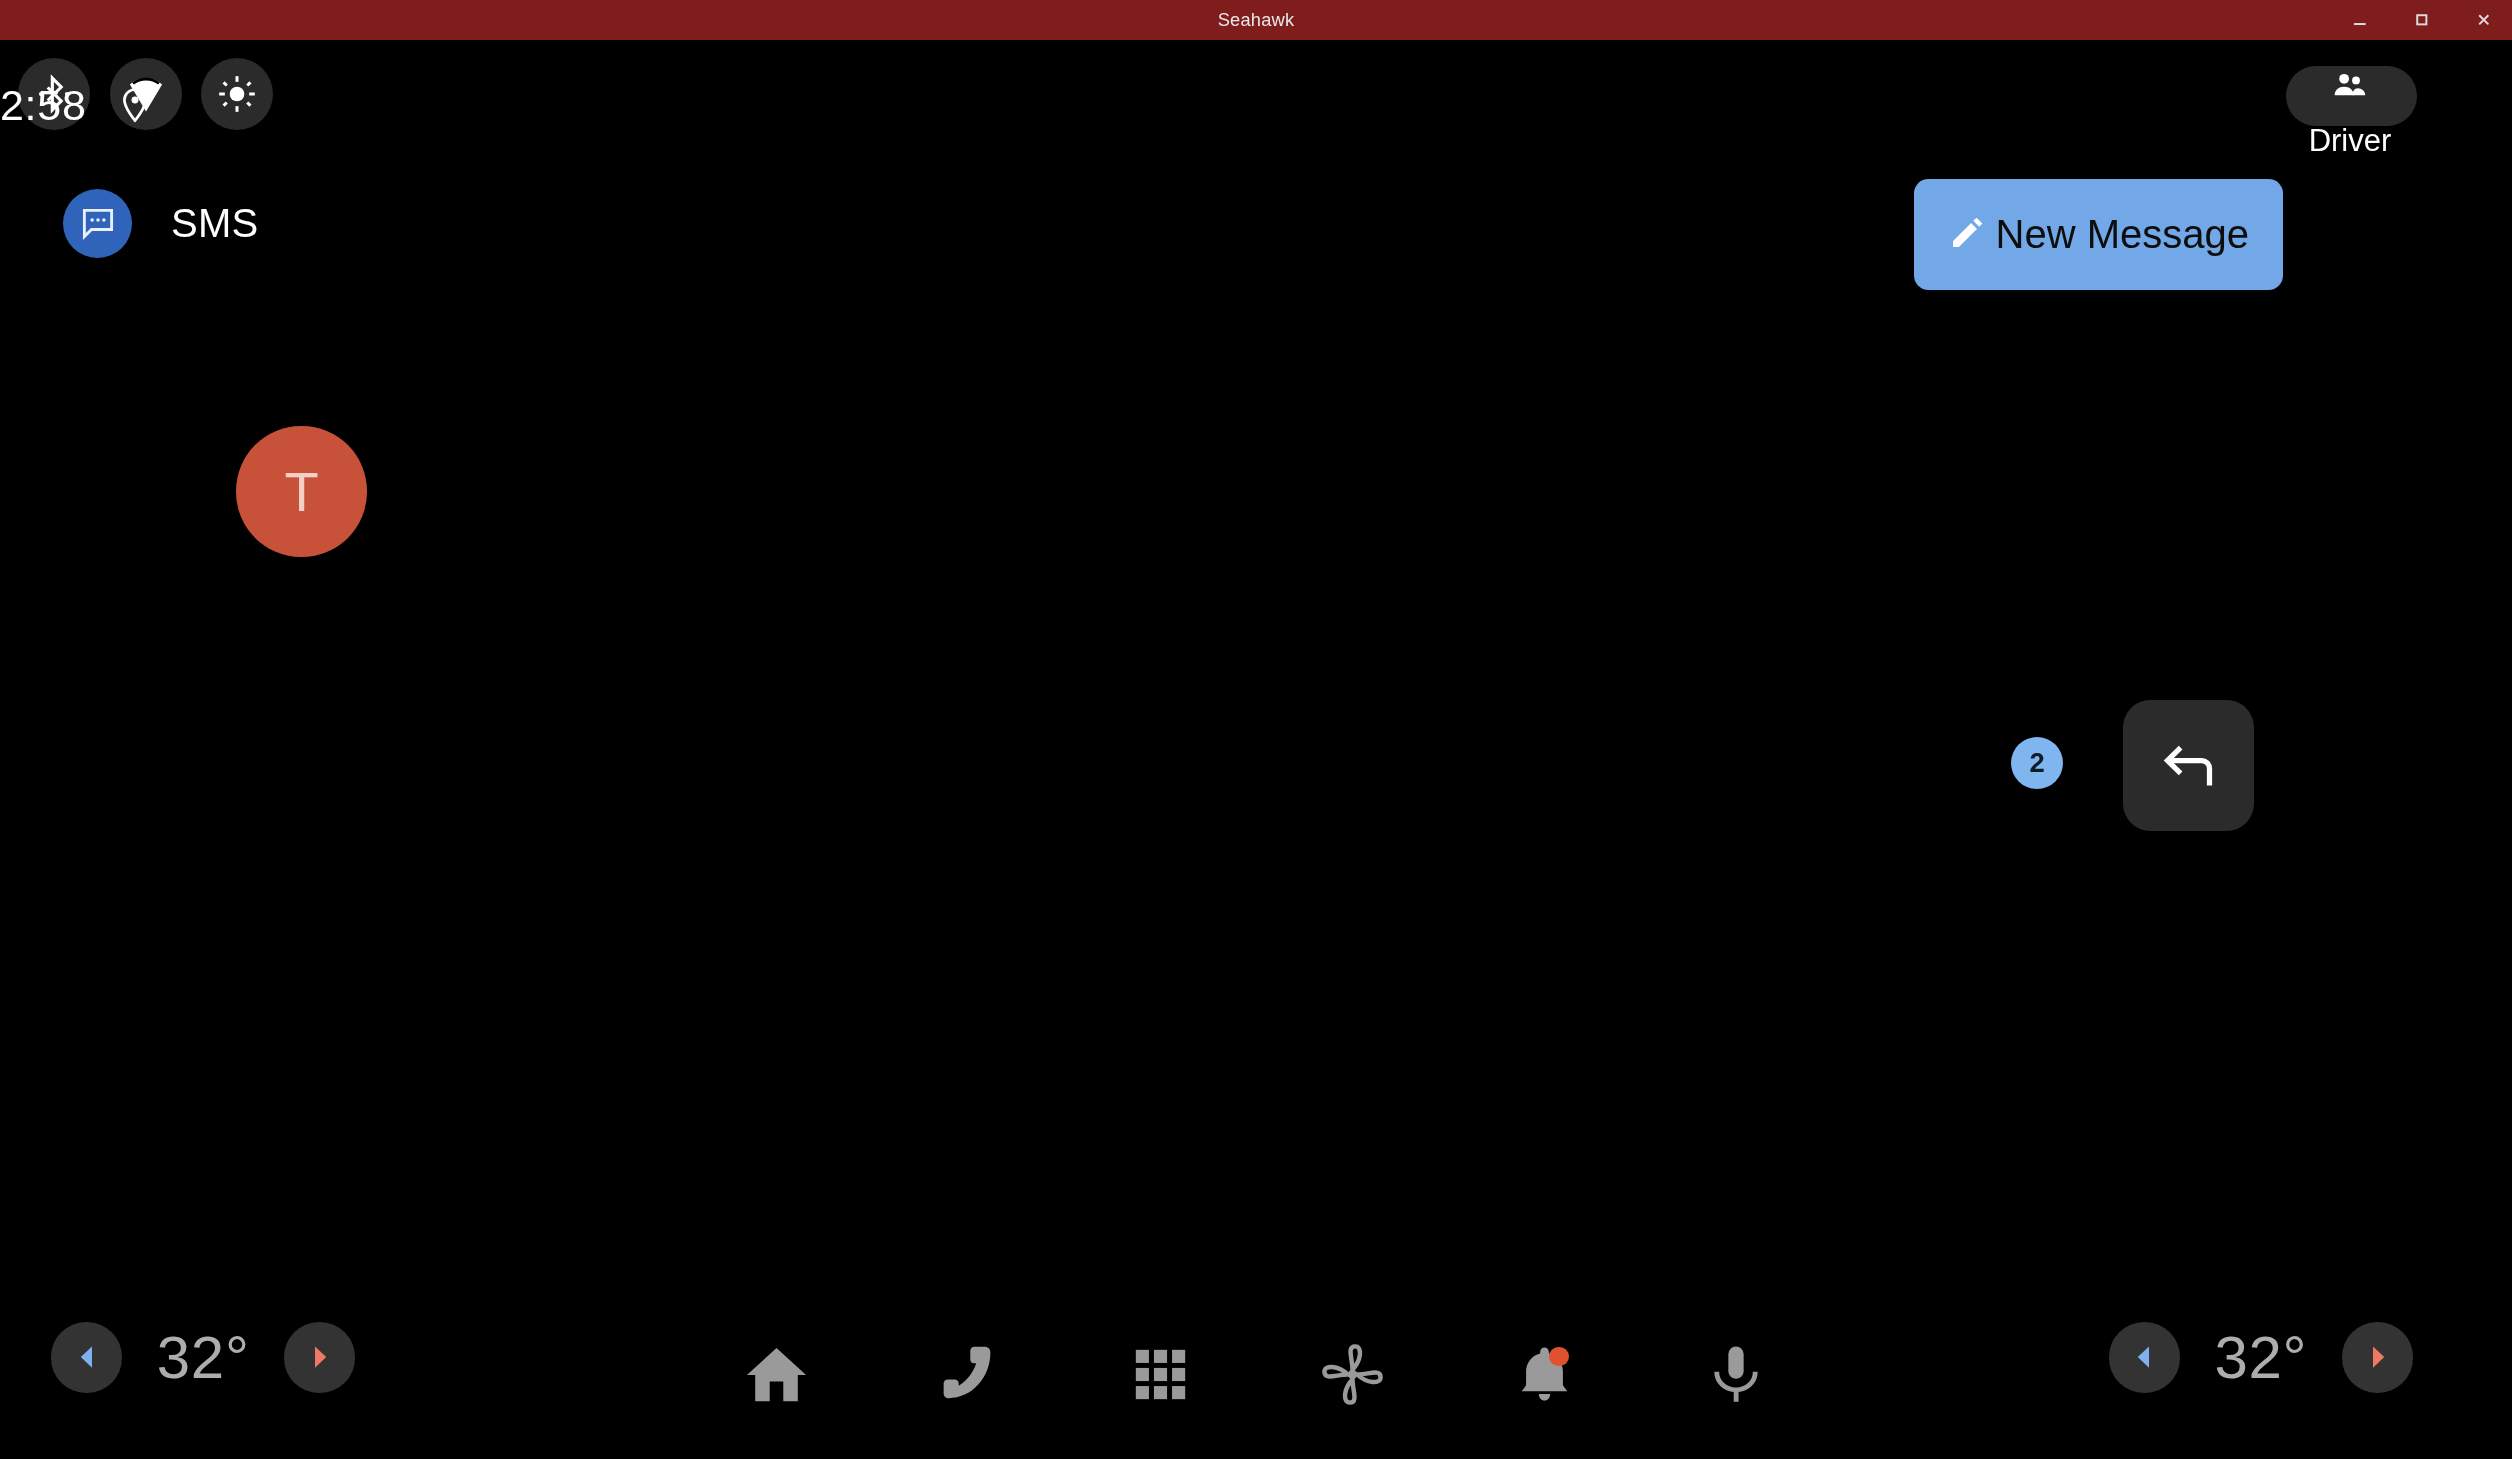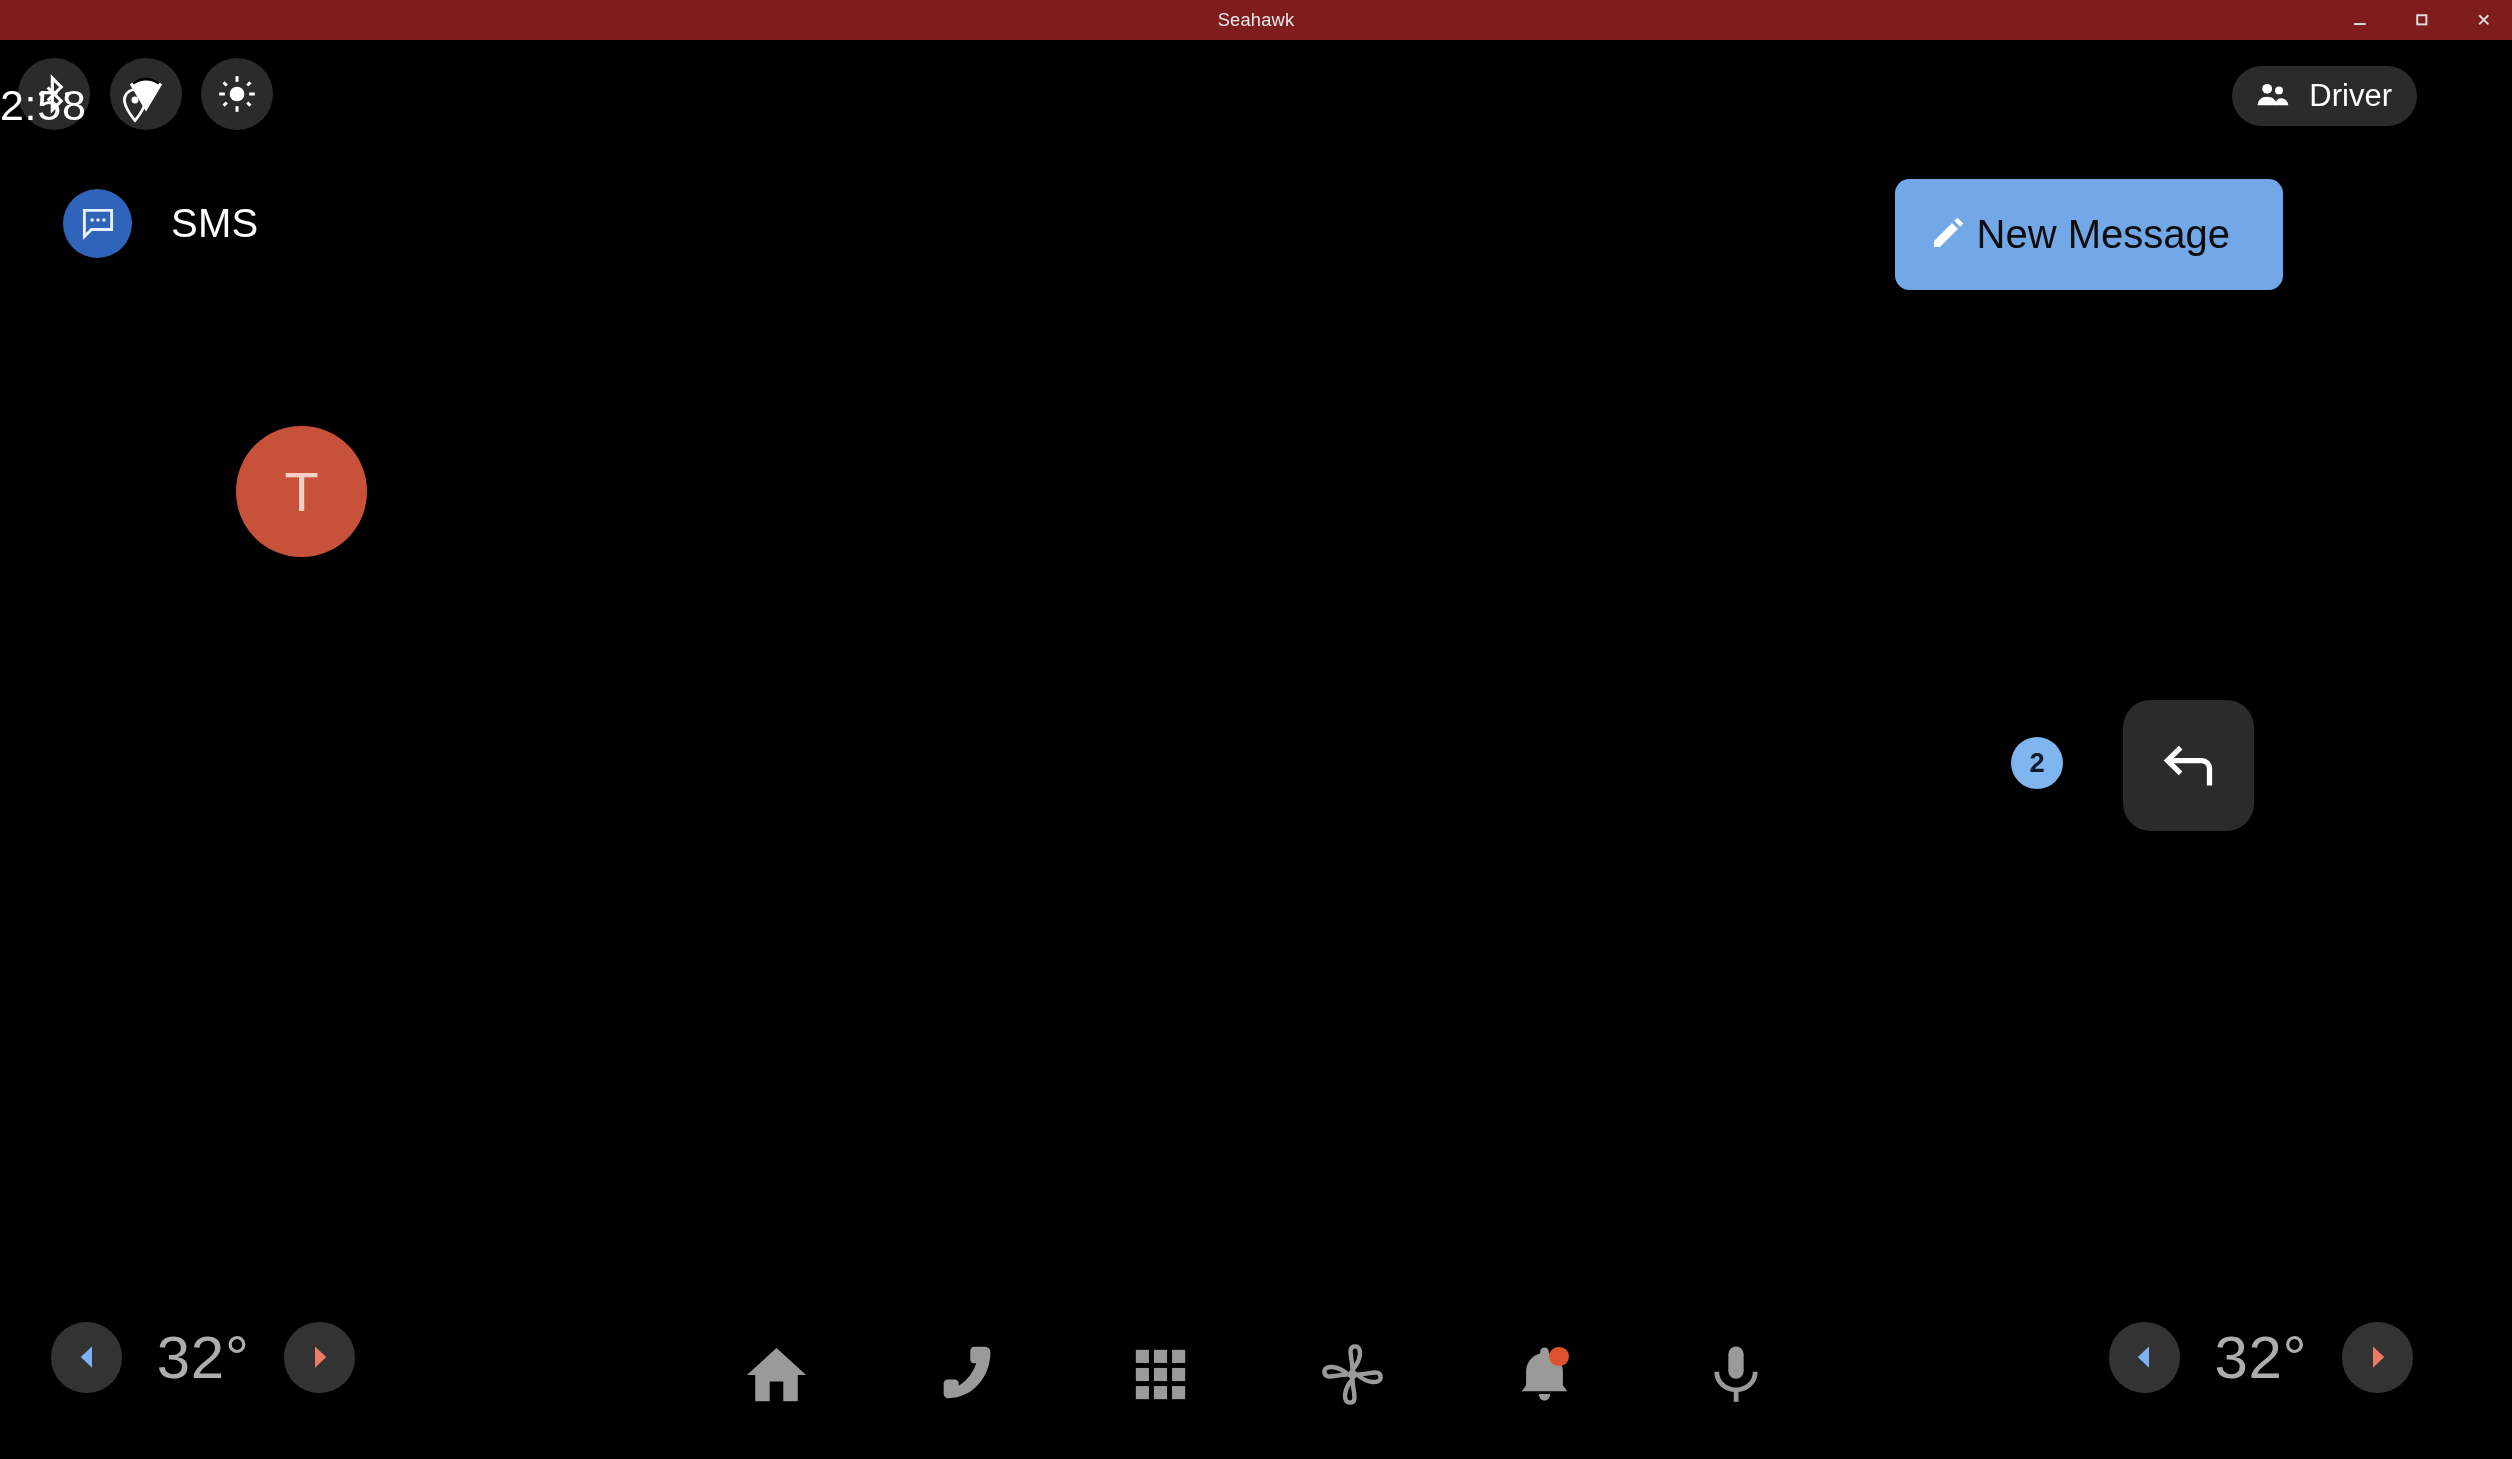--- a/index.html
+++ b/index.html
@@ -56,20 +56,21 @@
     color:#ffffff; font-size:43px; font-weight:400; letter-spacing:0.7px;
   }
   .loc-icon{ display:block; }
 
   .driver-pill{
     position:absolute; right:95px; top:26px;
     height:60px; min-width:131px; border-radius:31px;
     background:#2b2b2b;
     display:flex; align-items:center; gap:17px;
     padding:0 25px 0 22px;
+    flex-direction:column;
   }
   .driver-label{ color:#ffffff; font-size:31px; }
 
   
   .app-header{
     position:absolute; left:0; top:131px; width:2391px; height:124px;
   }
   .app-ident{
     position:absolute; left:63px; top:18.3px;
     display:flex; align-items:center; gap:39px;
@@ -79,21 +80,21 @@
     background:#2f64ba;
     display:flex; align-items:center; justify-content:center;
   }
   .app-title{ color:#ffffff; font-size:40px; letter-spacing:0.3px; }
 
   .new-message-btn{
     position:absolute; right:108px; top:7.8px;
     height:111px; border-radius:14.4px;
     background:#72A7E8;
     display:flex; align-items:center; gap:10px;
-    padding:0 53px 0 34px;
+    padding:0 34px 0 34px;
     cursor:pointer;
   }
   .new-message-label{ color:#0d0d0d; font-size:40px; }
 
   
   .conv-list{
     position:absolute; left:0; top:255px; width:2512px; height:934px;
   }
   .conv-row{
     position:absolute; left:0; top:118px; width:2512px; height:157px;

